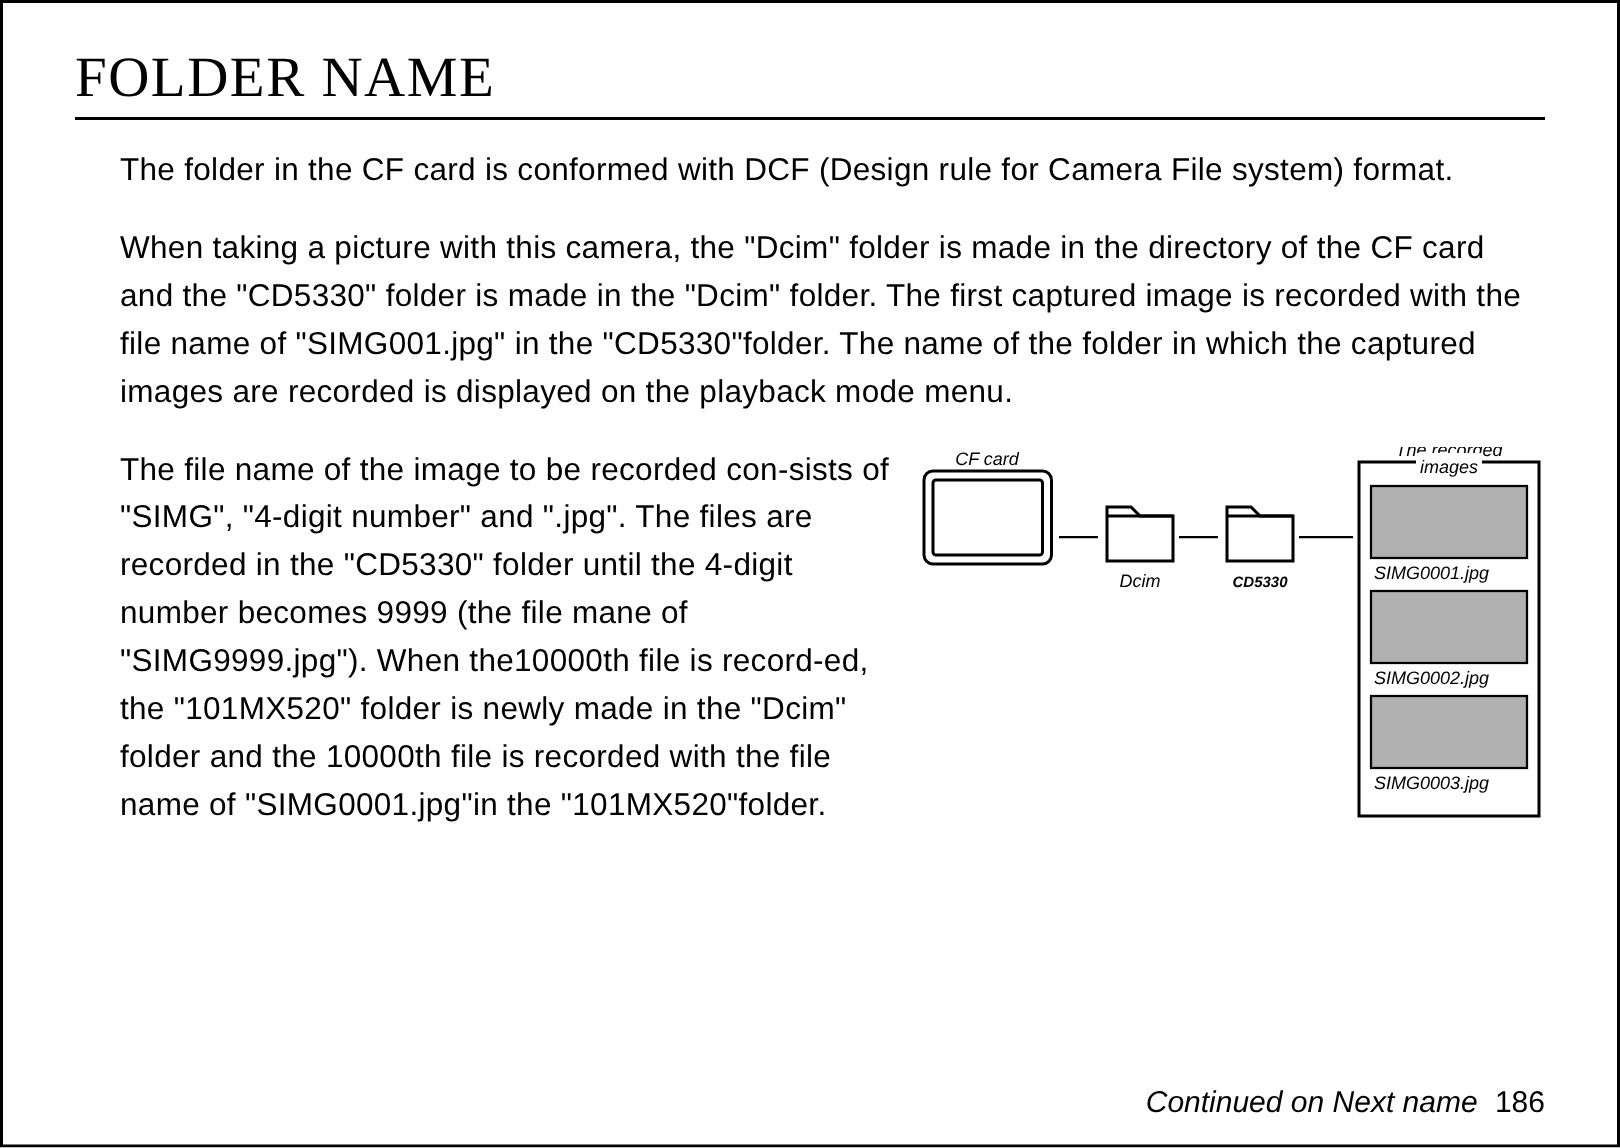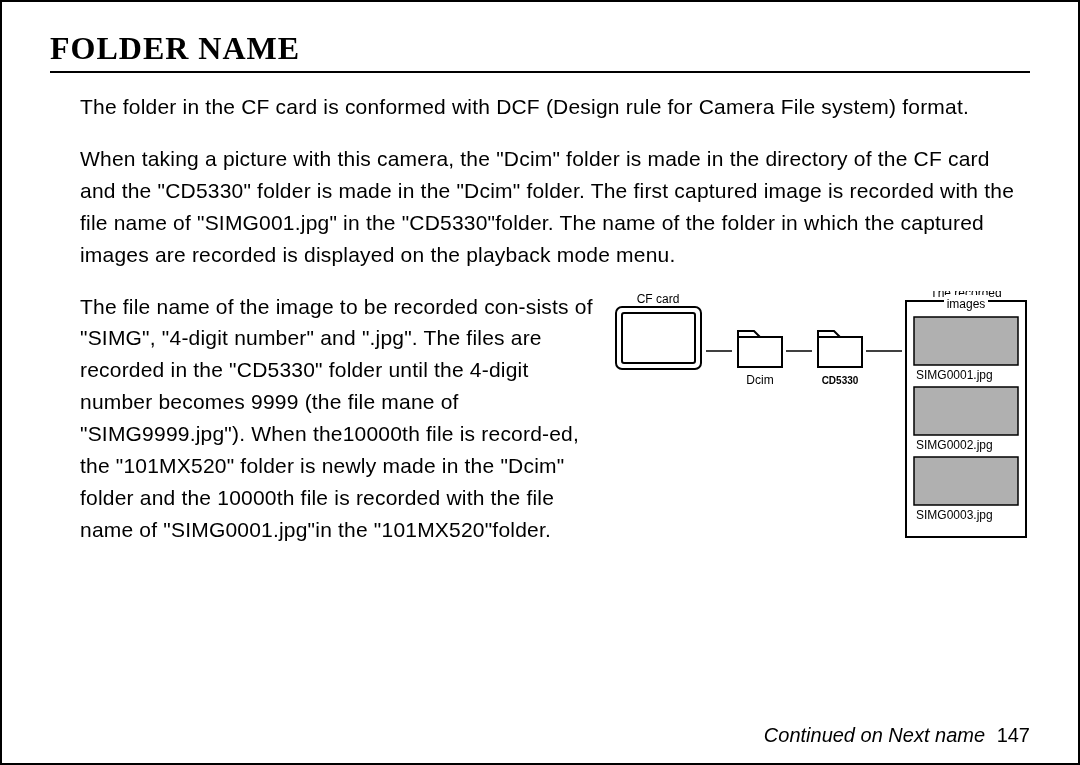--- a/index.html
+++ b/index.html
@@ -15,22 +15,22 @@
   .page {
     box-sizing: border-box;
     width: 1080px;
     height: 765px;
     border: 2px solid #000;
     padding: 28px 48px 20px 48px;
     position: relative;
   }
   .heading {
     font-family: "Copperplate", "Palatino Linotype", "Book Antiqua", serif;
-    font-weight: 700;
-    font-size: 32px;
+    font-weight: 400;
+    font-size: 38px;
     letter-spacing: 1px;
     text-transform: uppercase;
     display: inline-block;
     margin: 0 0 2px 0;
   }
   .heading-wrap {
     border-bottom: 2px solid #000;
     padding-bottom: 2px;
     margin-bottom: 18px;
   }
@@ -38,34 +38,35 @@
     font-size: 21px;
     line-height: 1.52;
     letter-spacing: 0.2px;
     margin: 0 0 20px 30px;
   }
   .para-tight {
     margin-top: 5px;
   }
   .figure-row {
     display: flex;
-    align-items: center;
+    align-items: flex-end;
     gap: 18px;
     margin-top: 10px;
   }
   .figure-row .para-left {
     flex: 1 1 auto;
     margin-left: 30px;
     font-size: 21px;
     line-height: 1.52;
     letter-spacing: 0.2px;
   }
   .diagram {
     flex: 0 0 auto;
     width: 416px;
+    font-style: italic;
   }
   .footer {
     position: absolute;
     bottom: 16px;
     right: 48px;
     font-size: 20px;
   }
   .footer .cont {
     font-style: italic;
   }
@@ -132,16 +133,16 @@
 
         <rect x="300" y="166" width="104" height="48" fill="#b0b0b0" stroke="#000" stroke-width="1.5"></rect>
         <text x="302" y="228" font-size="12">SIMG0003.jpg</text>
       </svg>
     </div>
   </div>
 
 
   <div class="footer">
     <span class="cont">Continued on Next name</span>
-    <span class="pn">147</span>
+    <span class="pn">186</span>
   </div>
 
 </div>
 
 </body></html>

